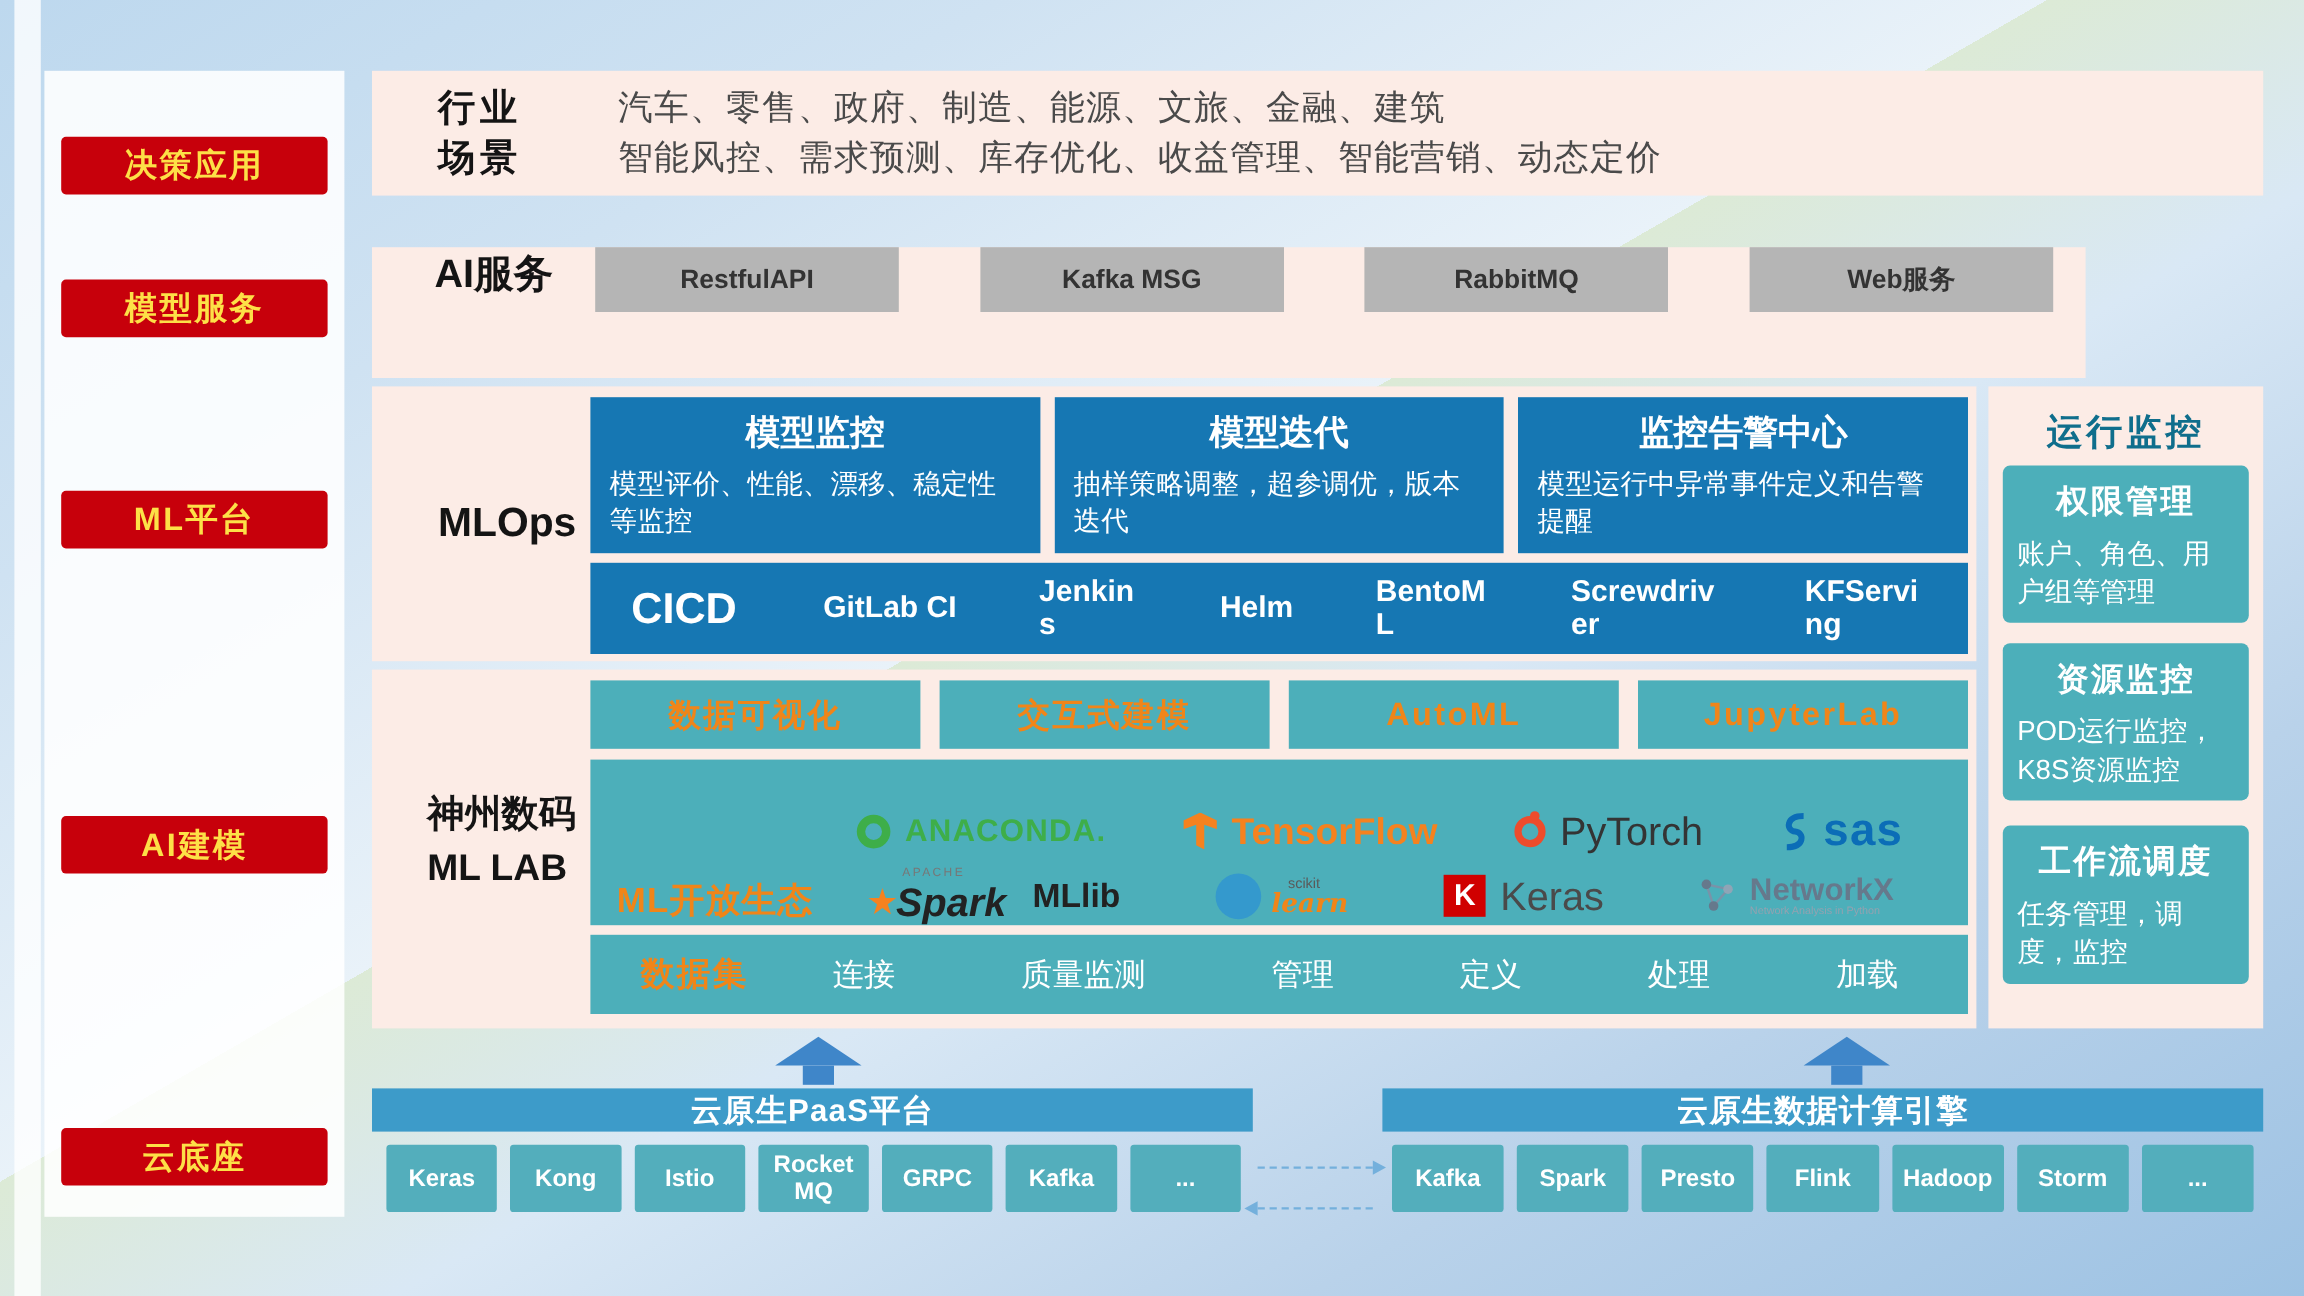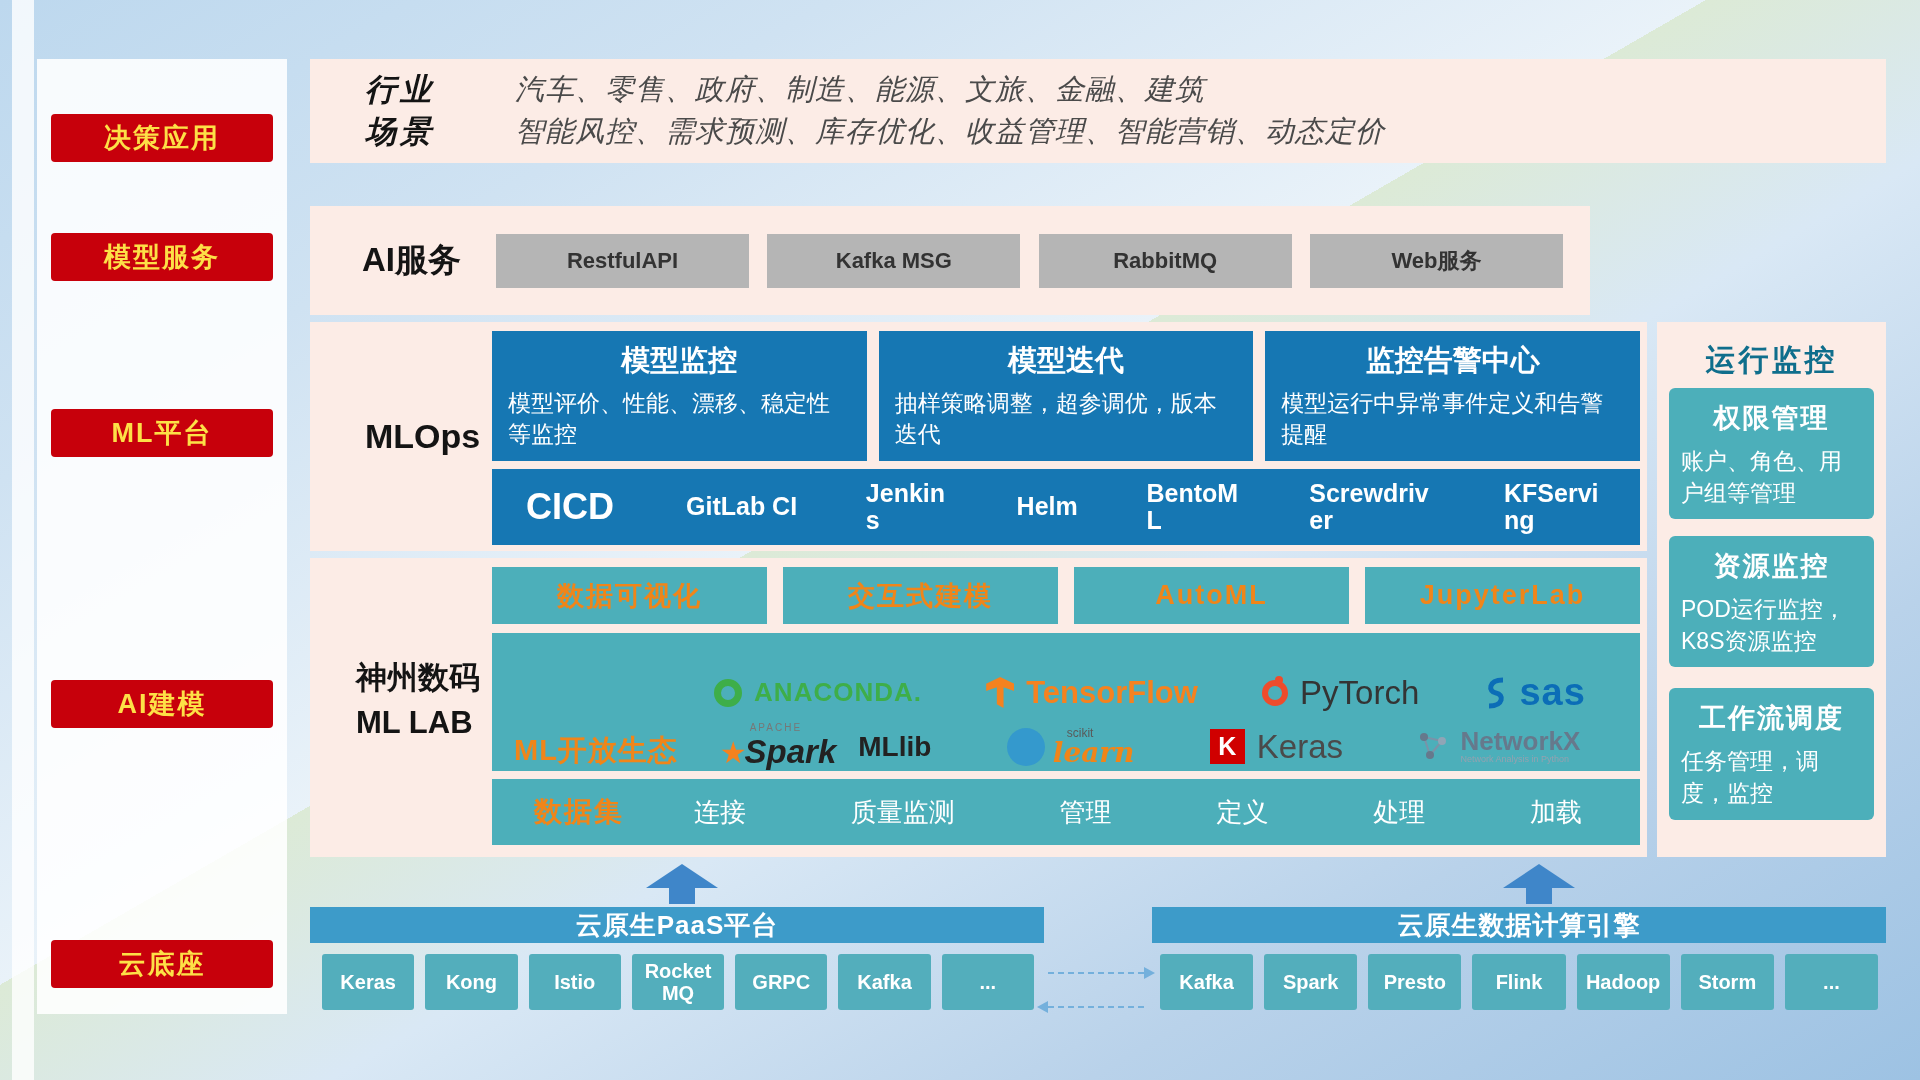--- a/index.html
+++ b/index.html
@@ -12,27 +12,27 @@
 
   
   .sidebar { position:absolute; left:37px; top:59px; width:250px; height:955px; background:rgba(255,255,255,.88); }
   .side-btn { position:absolute; left:14px; width:222px; height:48px; background:#c7000b; color:#fde047;
     font-size:27px; font-weight:bold; letter-spacing:2px; display:flex; align-items:center; justify-content:center; border-radius:4px; }
   #sb-0{top:55px;} #sb-1{top:174px;} #sb-2{top:350px;} #sb-3{top:621px;} #sb-4{top:881px;}
 
   .panel { position:absolute; background:#fcece6; }
 
   
-  #row-industry { left:310px; top:59px; width:1576px; height:104px; padding:10px 0;font-style:italic; }
+  #row-industry { left:310px; top:59px; width:1576px; height:104px; padding:10px 0; }
   .ind-line { display:flex; align-items:center; height:50%; padding-left:55px; }
   .ind-label { width:150px; font-size:31px; font-weight:bold; color:#141414; letter-spacing:4px; }
   .ind-value { font-size:29px; color:#4a4a4a; letter-spacing:1px; }
 
   
-  #row-service { left:310px; top:206px; width:1280px; height:109px; display:flex; align-items:center; }
+  #row-service { left:310px; top:206px; width:1428px; height:109px; display:flex; align-items:flex-start; }
   .svc-label { width:186px; padding-left:52px; font-size:33px; font-weight:bold; color:#141414; }
   .svc-chips { flex:1; display:flex; justify-content:space-between; padding-right:27px; }
   .svc-chip { width:253px; height:54px; background:#b5b5b5; color:#333; font-weight:bold; font-size:22px;
     display:flex; align-items:center; justify-content:center; }
 
   
   #row-mlops { left:310px; top:322px; width:1337px; height:229px; }
   .mlops-label { position:absolute; left:55px; top:95px; font-size:34px; font-weight:bold; color:#141414; }
   .mlops-cards { position:absolute; left:182px; top:9px; width:1148px; display:flex; gap:12px; }
   .mlops-card { flex:1; height:130px; background:#1677b3; color:#fff; padding:10px 16px; }
@@ -74,21 +74,21 @@
   .pt-text { color:#343434; font-size:33px; }
   .sas-text { color:#0b6db7; font-size:38px; font-weight:bold; letter-spacing:1px; }
   .spark-apache { font-size:10px; color:#777; letter-spacing:2px; display:block; margin-left:30px; }
   .spark-line { display:flex; align-items:center; }
   .spark-star { color:#f5821f; font-size:30px; margin-right:-2px; }
   .spark-name { font-size:33px; font-weight:bold; color:#222; font-style:italic; }
   .mllib-text { font-size:28px; color:#222; font-weight:bold; margin-left:10px; }
   .skl-circle { width:38px; height:38px; background:#3499cd; border-radius:50%; }
   .skl-textwrap { display:flex; flex-direction:column; line-height:1; margin-left:-4px; }
   .skl-top { font-size:12px; color:#5a5a5a; margin-left:14px; }
-  .skl-learn { font-size:28px; color:#f08519; font-weight:bold; font-style:italic; font-family:"DejaVu Serif",serif; }
+  .skl-learn { font-size:22px; color:#f08519; font-weight:bold; font-style:italic; font-family:"DejaVu Serif",serif; }
   .keras-k { width:35px; height:35px; background:#d00000; color:#fff; display:flex; align-items:center; justify-content:center;
     font-size:25px; font-weight:bold; }
   .keras-text { font-size:33px; color:#4a4a4a; }
   .nx-textwrap { line-height:1.05; }
   .nx-text { font-size:26px; font-weight:bold; color:#66798c; }
   .nx-sub { font-size:9px; color:#93a2b0; display:block; }
 
   
   #monitor-col { left:1657px; top:322px; width:229px; height:535px; }
   .mon-title { text-align:center; margin-top:18px; font-size:30px; font-weight:bold; color:#0f6e8c; letter-spacing:3px; }

